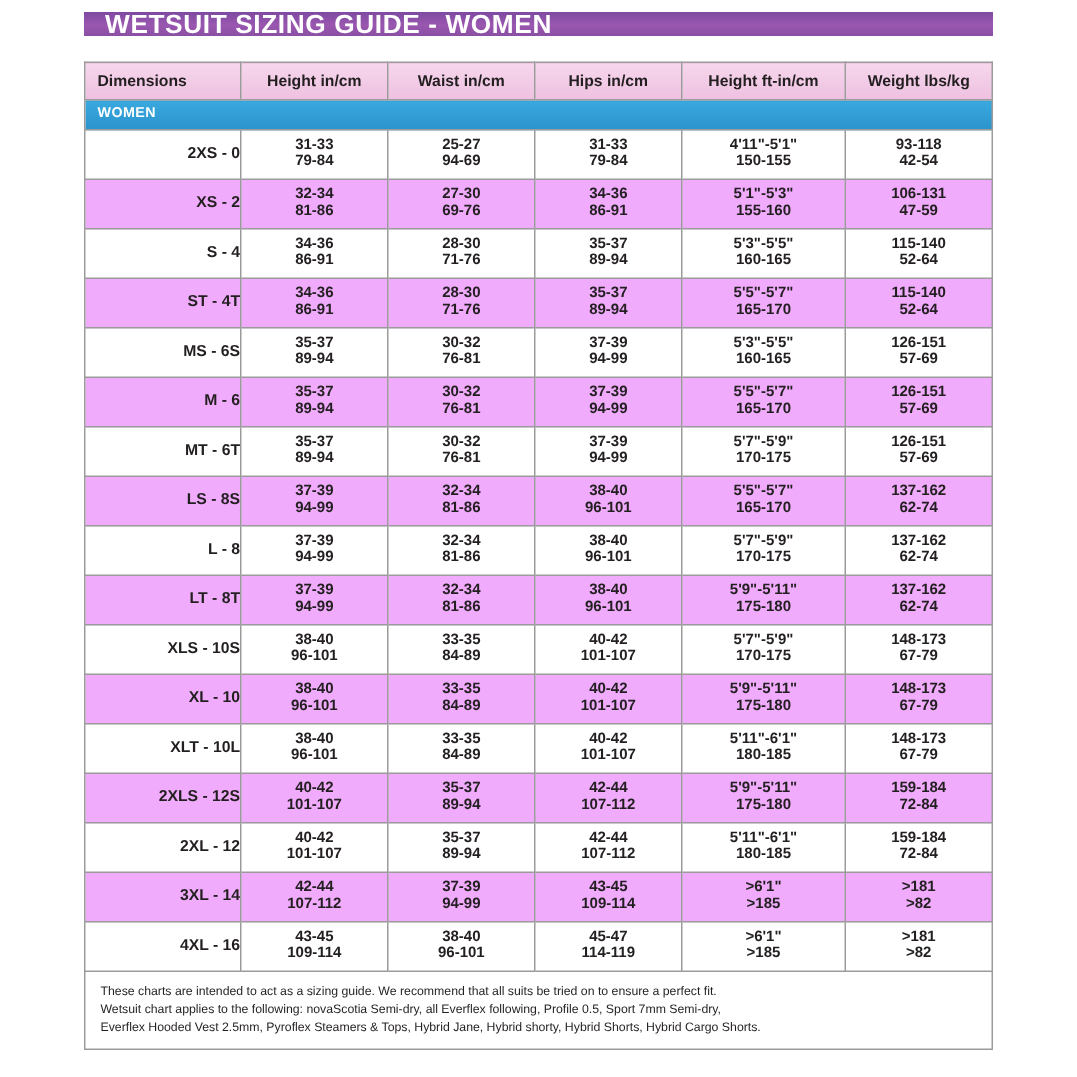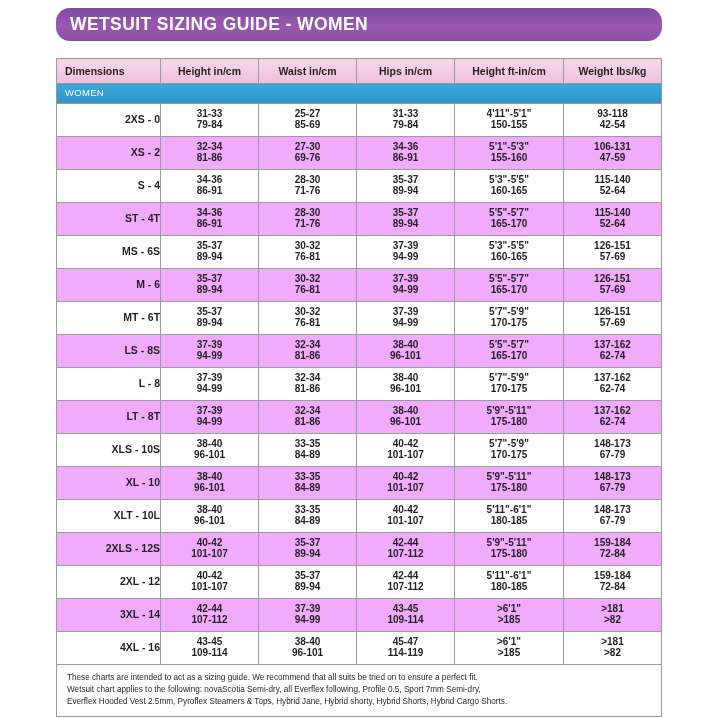--- a/index.html
+++ b/index.html
@@ -17,28 +17,27 @@
     position: relative;
     width: 718px;
     height: 718px;
     box-sizing: border-box;
     padding: 8px 56px 0 56px;
   }
   .title-bar {
     background: #8a4fa3;
     background: linear-gradient(to bottom, #7e4aa0 0%, #9a57b0 55%, #8a4fa3 100%);
     color: #ffffff;
-    height: 33px;
+    height: 16px;
     display: flex;
     align-items: center;
     padding-left: 14px;
     font-size: 17.5px;
     font-weight: bold;
     letter-spacing: 0.4px;
-    border-radius: 14px;
   }
   .spacer {
     height: 17px;
   }
   table.sizing {
     width: 100%;
     border-collapse: collapse;
     table-layout: fixed;
   }
   table.sizing th, table.sizing td {
@@ -56,21 +55,21 @@
   }
   thead th.dim-col {
     text-align: left;
     padding-left: 8px;
   }
   tr.section td {
     background: #2f9fd8;
     background: linear-gradient(to bottom, #39a9de 0%, #2b93cd 100%);
     color: #ffffff;
     font-size: 9.5px;
-    font-weight: normal;
+    font-weight: bold;
     text-align: left;
     padding-left: 8px;
     height: 15px;
     letter-spacing: 0.3px;
   }
   tbody td {
     font-size: 10px;
     font-weight: bold;
     line-height: 1.08;
     padding: 2px 0;
@@ -129,21 +128,21 @@
       </tr>
 
       <tr class="odd">
         <td class="label">2XS - 0</td>
         <td class="cell-lines">
             <span>31-33</span>
             <span>79-84</span>
           </td>
         <td class="cell-lines">
             <span>25-27</span>
-            <span>85-69</span>
+            <span>94-69</span>
           </td>
         <td class="cell-lines">
             <span>31-33</span>
             <span>79-84</span>
           </td>
         <td class="cell-lines">
             <span>4'11"-5'1"</span>
             <span>150-155</span>
           </td>
         <td class="cell-lines">

